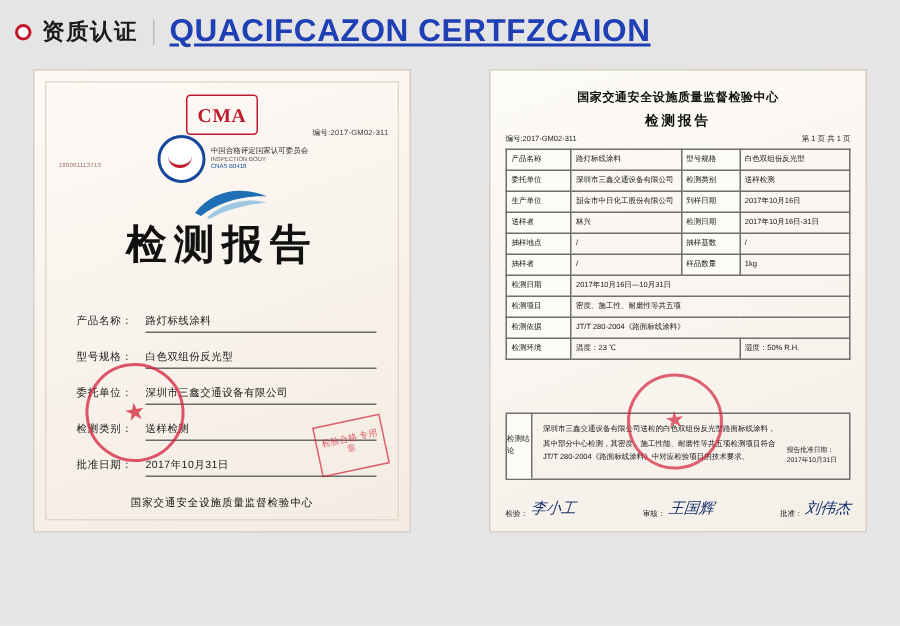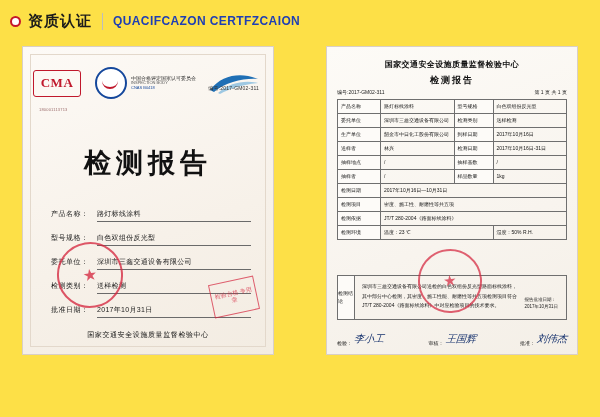--- a/index.html
+++ b/index.html
@@ -10,21 +10,21 @@
     width: 600px;
     height: 417px;
     background: #ffffff;
     font-family: "Liberation Sans", sans-serif;
     overflow: hidden;
   }
   .page {
     position: relative;
     width: 600px;
     height: 417px;
-    background: #fde047;
+    background: #e5e5e5;
   }
 
   
   .header {
     position: absolute;
     left: 0;
     top: 0;
     width: 600px;
     height: 42px;
     display: flex;
@@ -50,25 +50,26 @@
     white-space: nowrap;
   }
   .header-divider {
     width: 1px;
     height: 17px;
     background: #bdbdbd;
     margin: 0 10px;
     flex: none;
   }
   .header-en {
-    font-size: 12px;
+    font-size: 21px;
     color: #1f3fb4;
     font-weight: bold;
     letter-spacing: 0.4px;
     white-space: nowrap;
+    text-decoration: underline;
   }
 
   
   .docs {
     position: absolute;
     left: 0;
     top: 46px;
     width: 600px;
     height: 368px;
     display: flex;
@@ -102,20 +103,21 @@
     border: 1px solid #e3d8cb;
   }
   .logos {
     position: absolute;
     left: 10px;
     top: 16px;
     right: 10px;
     height: 40px;
     display: flex;
     align-items: center;
+    flex-direction: column;
   }
   .cma {
     width: 46px;
     height: 25px;
     border: 1.5px solid #c0182c;
     border-radius: 3px;
     display: flex;
     align-items: center;
     justify-content: center;
     color: #c0182c;

